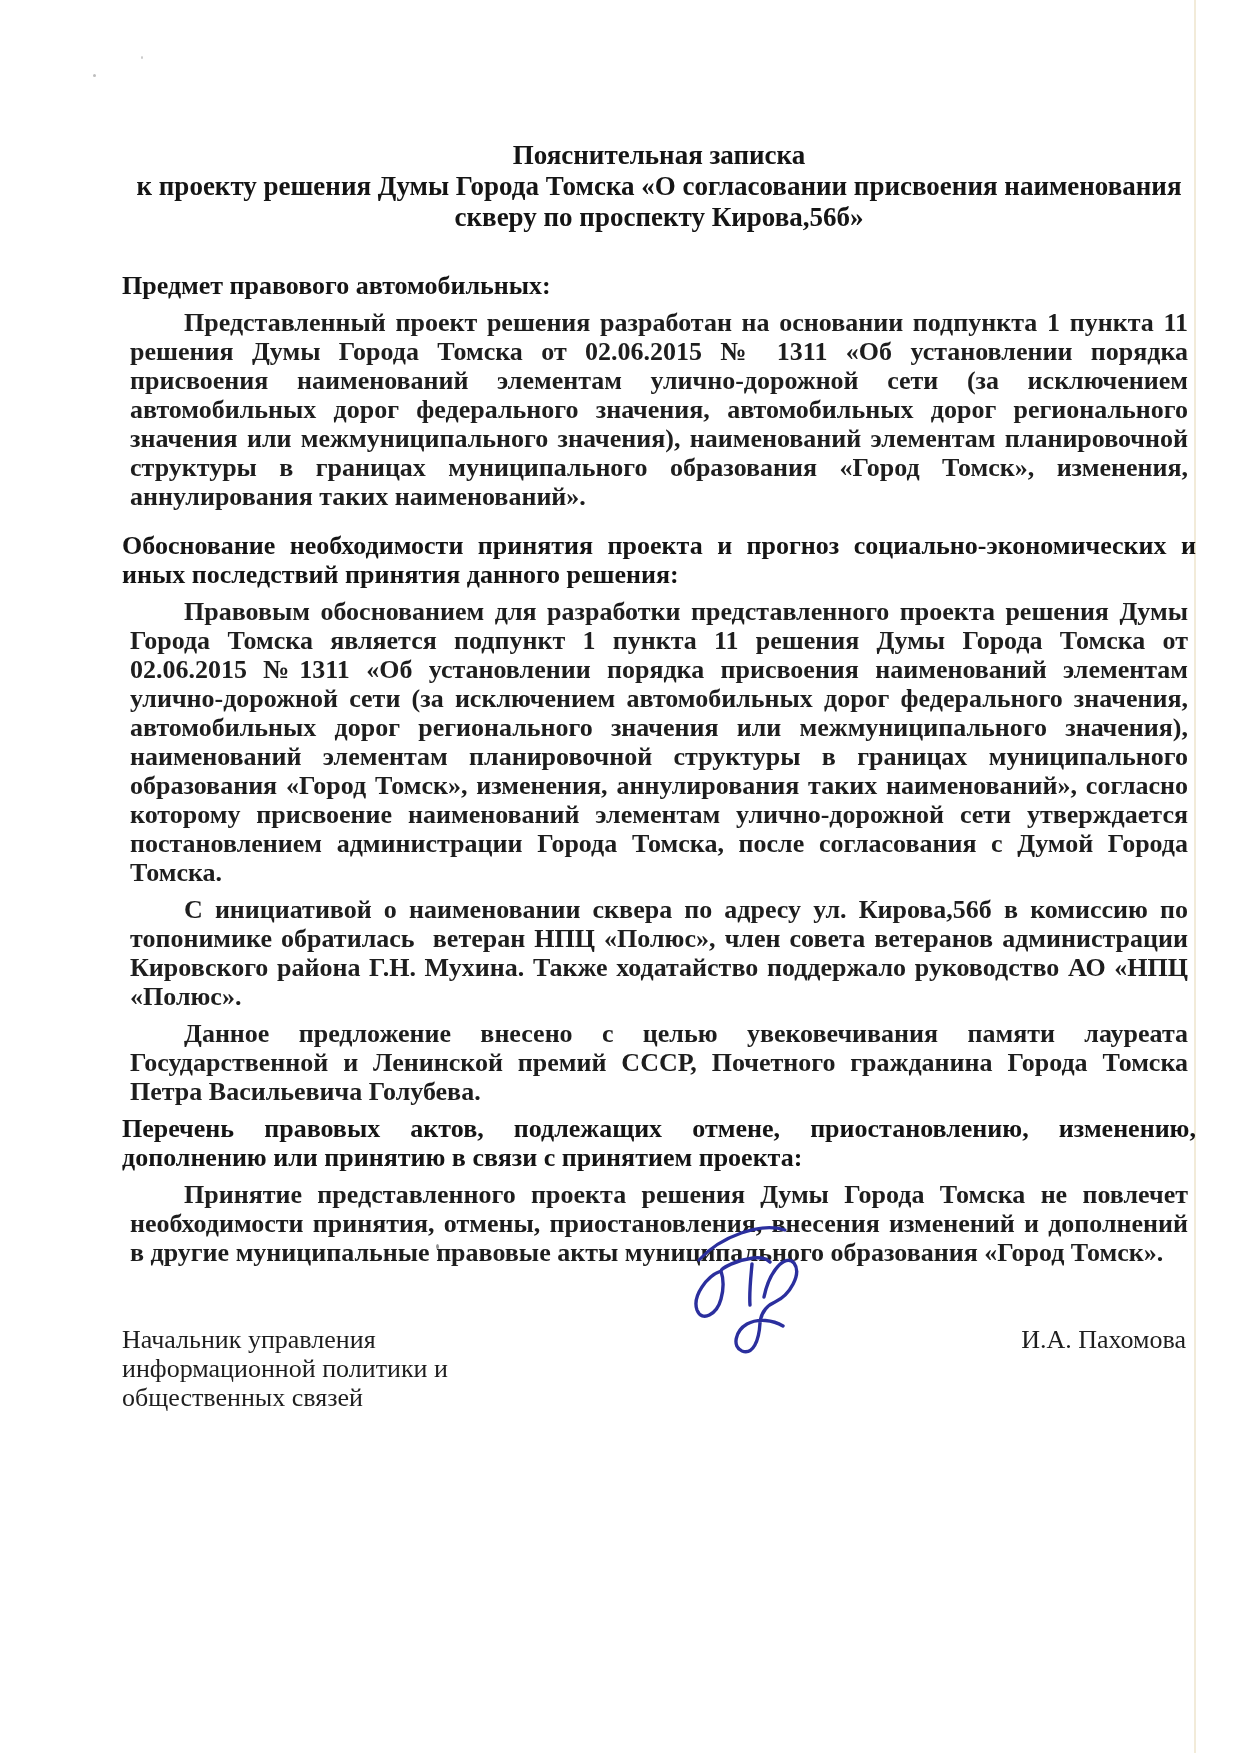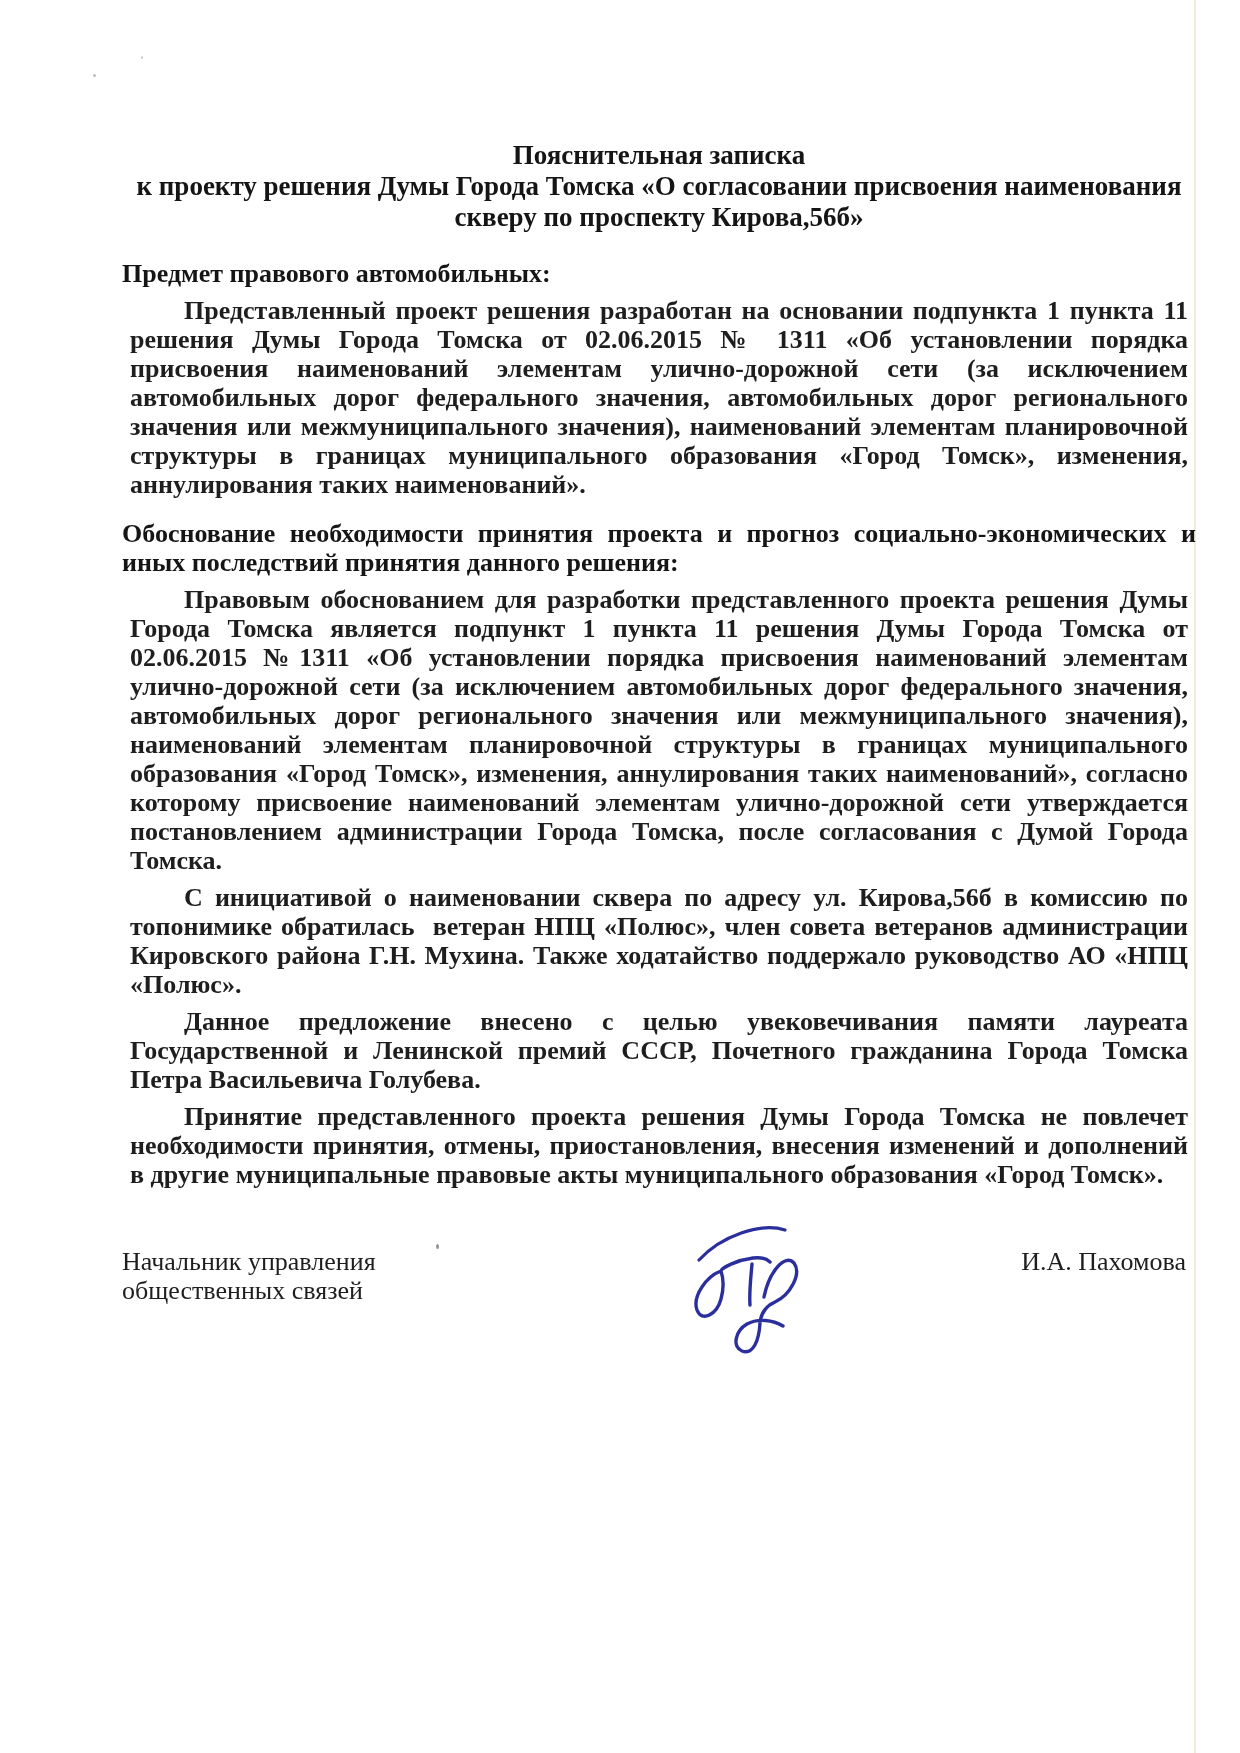--- a/index.html
+++ b/index.html
@@ -23,21 +23,21 @@
     width: 1074px;
     font-size: 26px;
     line-height: 29px;
   }
   .title {
     text-align: center;
     font-weight: 700;
     font-size: 27px;
     line-height: 31px;
     color: #151515;
-    margin: 0 0 26px 0;
+    margin: 0 0 38px 0;
   }
   .h {
     font-weight: 700;
     color: #151515;
     text-align: justify;
     margin: 0;
   }
   .h.gap-top { margin-top: 20px; }
   .p {
     margin: 8px;
@@ -97,25 +97,27 @@
     </div>
 
     <p class="h">Предмет правового автомобильных:</p>
     <p class="p">Представленный проект решения разработан на основании подпункта 1 пункта 11 решения Думы Города Томска от 02.06.2015 № 1311 «Об установлении порядка присвоения наименований элементам улично-дорожной сети (за исключением автомобильных дорог федерального значения, автомобильных дорог регионального значения или межмуниципального значения), наименований элементам планировочной структуры в границах муниципального образования «Город Томск», изменения, аннулирования таких наименований».</p>
 
     <p class="h gap-top">Обоснование необходимости принятия проекта и прогноз социально-экономических и иных последствий принятия данного решения:</p>
     <p class="p">Правовым обоснованием для разработки представленного проекта решения Думы Города Томска является подпункт 1 пункта 11 решения Думы Города Томска от 02.06.2015 №1311 «Об установлении порядка присвоения наименований элементам улично-дорожной сети (за исключением автомобильных дорог федерального значения, автомобильных дорог регионального значения или межмуниципального значения), наименований элементам планировочной структуры в границах муниципального образования «Город Томск», изменения, аннулирования таких наименований», согласно которому присвоение наименований элементам улично-дорожной сети утверждается постановлением администрации Города Томска, после согласования с Думой Города Томска.</p>
     <p class="p">С инициативой о наименовании сквера по адресу ул. Кирова,56б в комиссию по топонимике обратилась&nbsp; ветеран НПЦ «Полюс», член совета ветеранов администрации Кировского района Г.Н. Мухина. Также ходатайство поддержало руководство АО «НПЦ «Полюс».</p>
     <p class="p">Данное предложение внесено с целью увековечивания памяти лауреата Государственной и Ленинской премий СССР, Почетного гражданина Города Томска Петра Васильевича Голубева.</p>
 
+    <p class="h">Перечень правовых актов, подлежащих отмене, приостановлению, изменению, дополнению или принятию в связи с принятием проекта:</p>
     <p class="p">Принятие представленного проекта решения Думы Города Томска не повлечет необходимости принятия, отмены, приостановления, внесения изменений и дополнений в другие муниципальные правовые акты муниципального образования «Город Томск».</p>
 
     <div class="sig-row">
       <div class="sig-left">
         <div>Начальник управления</div>
+        <div>информационной политики и</div>
         <div>общественных связей</div>
       </div>
       <div class="sig-name">И.А. Пахомова</div>
     </div>
 
   </div>
 
   <svg class="ink" viewBox="0 0 160 150" fill="none" xmlns="http://www.w3.org/2000/svg">
     <path d="M44,52 C66,28 106,14 130,22" stroke-width="3.2" stroke-linecap="round" fill="none" stroke="#2b2f9e"></path>
     <path d="M66,63 C52,68 37,88 42,102 C47,115 62,106 66,91 C69,80 68,69 66,63 C66,60 82,52 98,50 C106,49 112,51 115,54 M97,56 C96,68 94,84 95,97" stroke-width="3.4" stroke-linecap="round" fill="none" stroke="#2b2f9e"></path>

